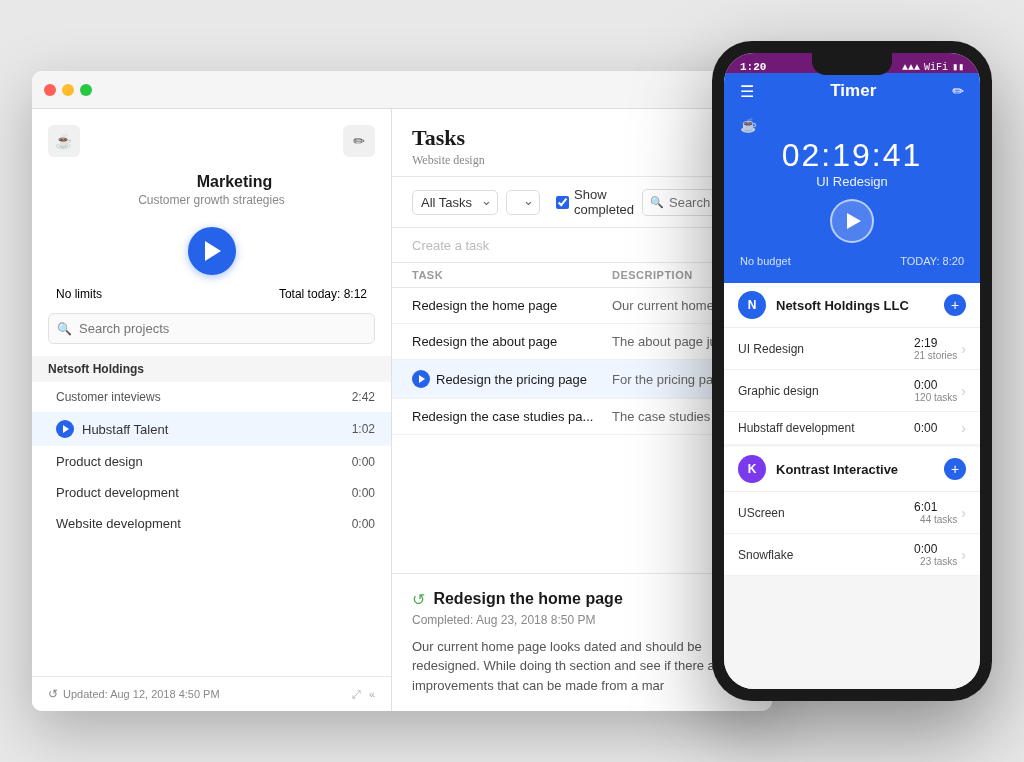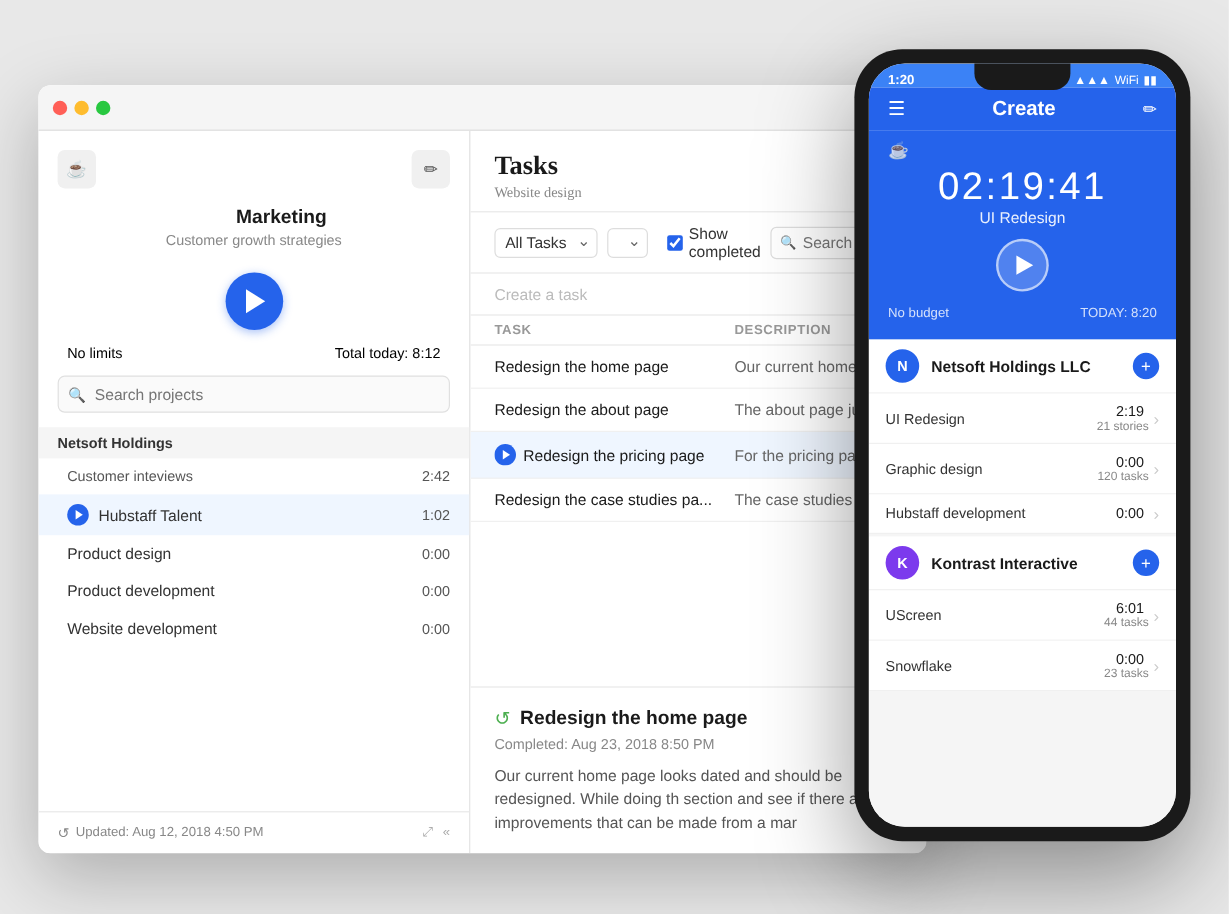--- a/index.html
+++ b/index.html
@@ -526,25 +526,26 @@
       width: 100%;
       height: 100%;
       background: #fff;
       border-radius: 30px;
       overflow: hidden;
       display: flex;
       flex-direction: column;
     }
 
     .phone-status-bar {
-      background: #3b82f6;
+      background: #701a75;
       padding: 8px 16px 0;
       display: flex;
       justify-content: space-between;
       align-items: center;
+      font-family: Liberation Mono, monospace;
     }
 
     .phone-time {
       font-size: 11px;
       color: #fff;
       font-weight: 600;
     }
 
     .phone-icons {
       display: flex;
@@ -705,21 +706,21 @@
     .phone-project-name {
       flex: 1;
       font-size: 12px;
       color: #333;
     }
 
     .phone-project-time {
       font-size: 12px;
       color: #1a1a1a;
       font-weight: 500;
-      margin-right: 4px;
+      margin-right: 20px;
     }
 
     .phone-project-sub {
       font-size: 10px;
       color: #888;
     }
 
     .phone-chevron {
       color: #ccc;
       font-size: 14px;
@@ -904,21 +905,21 @@
           <span class="phone-time">1:20</span>
           <div class="phone-icons">
             <span>▲▲▲</span>
             <span>WiFi</span>
             <span>▮▮</span>
           </div>
         </div>
 
         <div class="phone-nav">
           <span class="phone-nav-icon">☰</span>
-          <span class="phone-nav-title">Create</span>
+          <span class="phone-nav-title">Timer</span>
           <span class="phone-nav-edit">✏</span>
         </div>
 
         <div class="phone-timer-section">
           <span class="phone-coffee-icon">☕</span>
           <div class="phone-timer-time">02:19:41</div>
           <div class="phone-timer-project">UI Redesign</div>
           <div class="phone-play-btn">
             <div class="phone-play-triangle"></div>
           </div>

